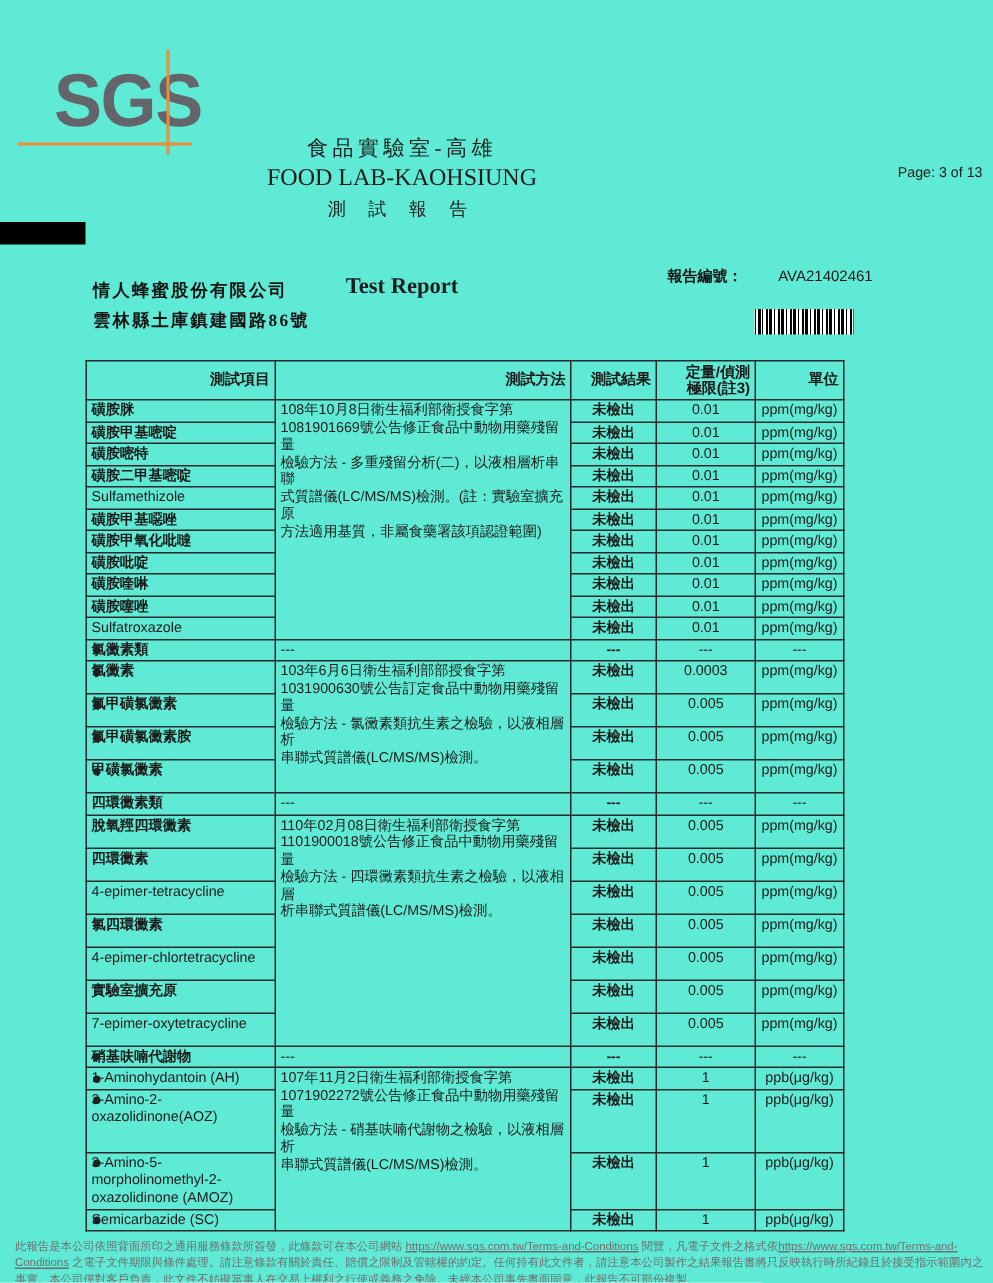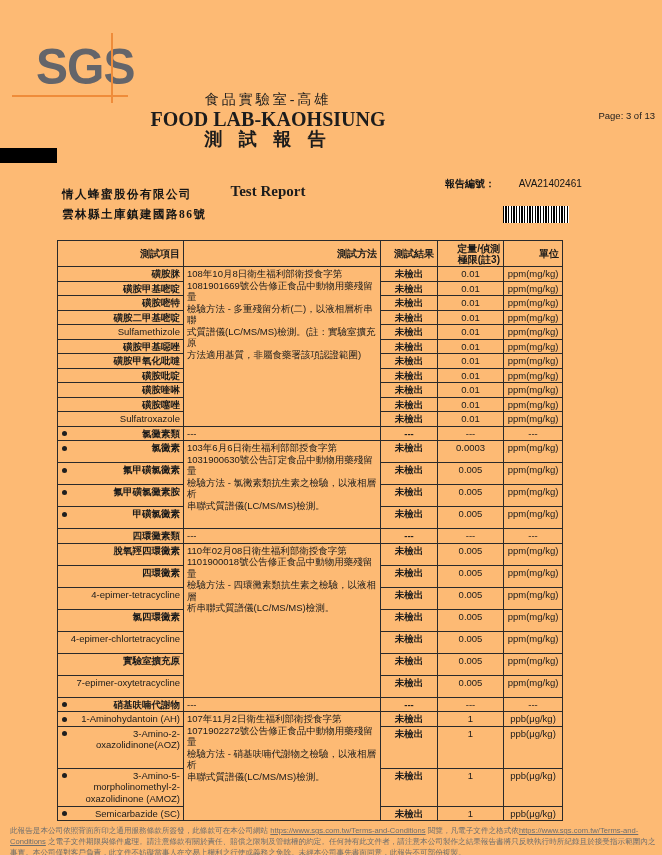--- a/index.html
+++ b/index.html
@@ -1,51 +1,51 @@
 <!DOCTYPE html>
 <html><head>
 <meta charset="utf-8">
 <style>
   html,body{margin:0;padding:0;}
   body{font-family:"Liberation Sans",sans-serif;background:#ffffff;}
-  .page{position:relative;width:662px;height:855px;background:#fdba74;overflow:hidden;}
+  .page{position:relative;width:662px;height:855px;background:#5eead4;overflow:hidden;}
 
   
   .sgs-text{position:absolute;left:36px;top:42px;font-family:"Liberation Sans",sans-serif;
     font-weight:bold;font-size:50px;line-height:50px;color:#64656a;letter-spacing:-1px;transform:scaleX(.96);transform-origin:left;}
   .sgs-vline{position:absolute;left:111px;top:33px;width:2px;height:70px;background:#ef8c3a;}
   .sgs-hline{position:absolute;left:12px;top:95px;width:116px;height:2px;background:#ef8c3a;}
 
   
   .title-block{position:absolute;left:268px;top:42px;transform:translateX(-50%);text-align:center;
     font-family:"Liberation Serif",serif;color:#1c1c1c;white-space:nowrap;}
   .t-zh1{font-size:14px;letter-spacing:3px;line-height:19px;margin-top:48px;}
-  .t-en1{font-size:20px;font-weight:bold;line-height:20px;}
-  .t-zh2{font-size:18px;letter-spacing:6px;line-height:20px;font-weight:bold;}
+  .t-en1{font-size:16px;font-weight:normal;line-height:20px;}
+  .t-zh2{font-size:12px;letter-spacing:6px;line-height:20px;}
   .t-en2{font-size:15px;font-weight:bold;line-height:20px;margin-top:32px;}
 
   .page-label{position:absolute;right:7px;top:110px;font-size:9.5px;color:#1c1c1c;}
 
   .redaction-bar{position:absolute;left:0;top:148px;width:57px;height:15px;background:#000;}
 
   .client{position:absolute;left:62px;top:184px;font-family:"Liberation Serif",serif;
     font-weight:bold;font-size:11.5px;line-height:20px;letter-spacing:1.5px;color:#151515;}
   .meta{position:absolute;left:445px;top:177px;font-size:10px;color:#151515;}
   .meta-row{height:19px;}
   .meta-label{display:inline-block;width:66px;font-family:"Liberation Serif",serif;font-weight:bold;font-size:10px;}
   .meta-value{display:inline-block;padding-left:5px;font-family:"Liberation Sans",sans-serif;font-size:10px;}
   .barcode{position:absolute;left:503px;top:206px;width:66px;height:17px;
     background:repeating-linear-gradient(to right,#000 0 1px,#fff 1px 2px,#000 2px 4px,#fff 4px 5px,#000 5px 6px,#fff 6px 8px);}
 
   
   table.results{position:absolute;left:57px;top:240px;border-collapse:collapse;table-layout:fixed;
     width:506px;font-size:9.5px;color:#1a1a1a;}
   table.results td,table.results th{border:1px solid #2a2a2a;padding:1px 3px;vertical-align:top;overflow:hidden;}
   th{font-weight:bold;text-align:right;vertical-align:middle !important;white-space:pre-line;font-size:10px;height:23px;line-height:11px;}
-  .c-item{text-align:right;padding-left:6px;position:relative;line-height:11.5px;}
+  .c-item{text-align:left;padding-left:6px;position:relative;line-height:11.5px;}
   .c-item.zh{font-weight:bold;}
   .c-item.pre{white-space:pre-line;}
   .c-method{text-align:left;white-space:pre-line;line-height:11.5px;font-weight:normal;}
   .c-res,.c-lim,.c-unit{text-align:center;line-height:11px;}
   .c-res{font-weight:bold;text-align:center;}
   .rA{height:14px;} .rS{height:13px;} .rB{height:22px;}
   .h13{height:13px;} .h42{height:42px;} .h38{height:38px;} .h14{height:14px;}
   .has-b{padding-left:13px;}
   .bullet{position:absolute;left:4px;top:4.5px;width:5px;height:5px;border-radius:50%;background:#1f1f1f;}
 

